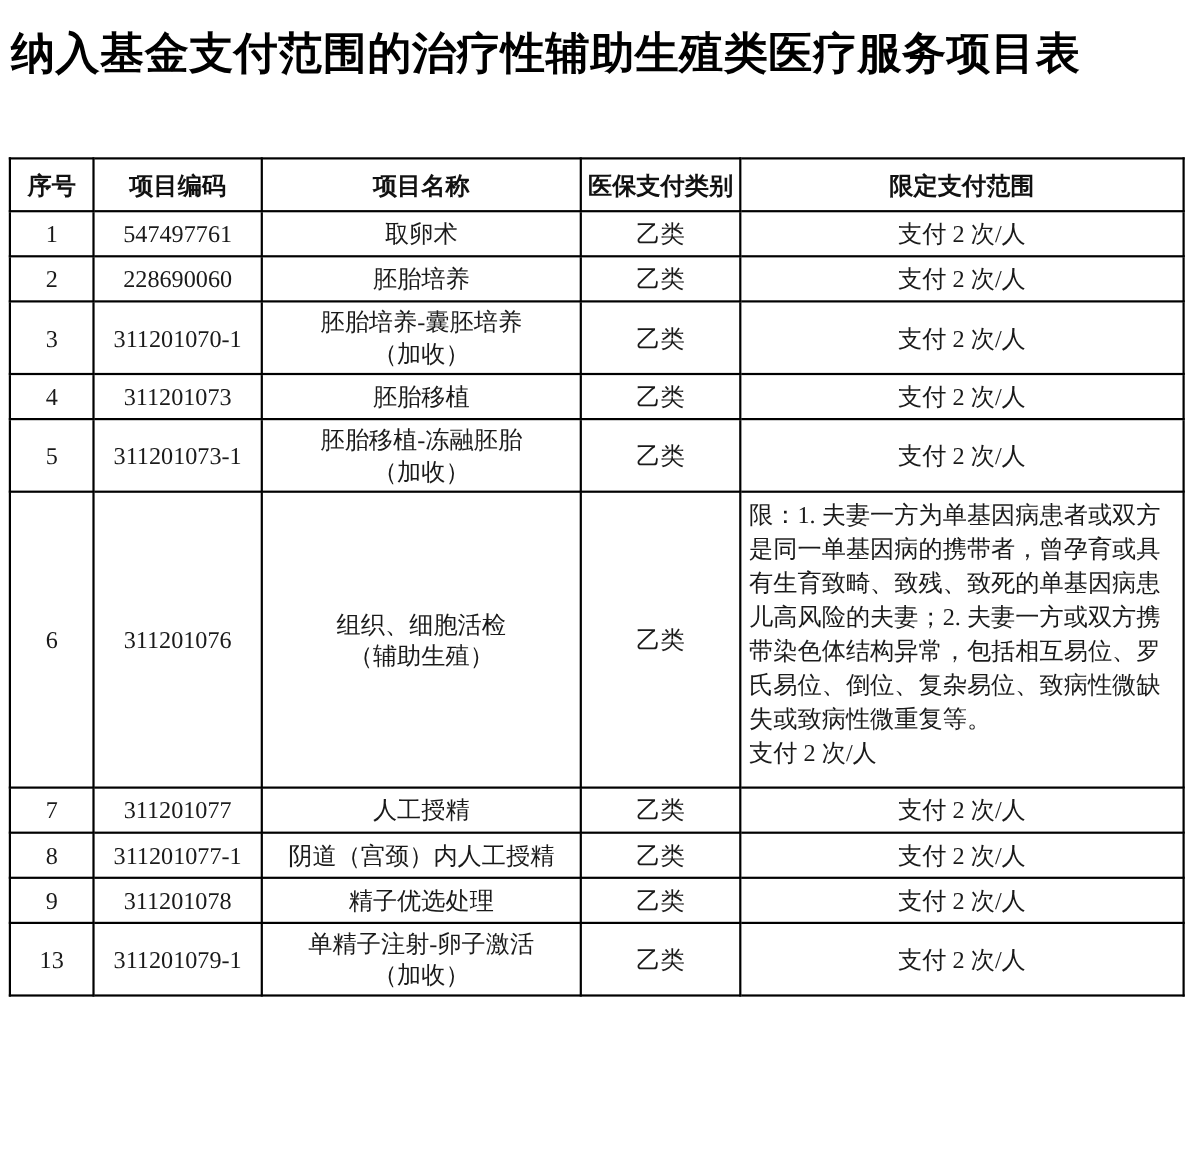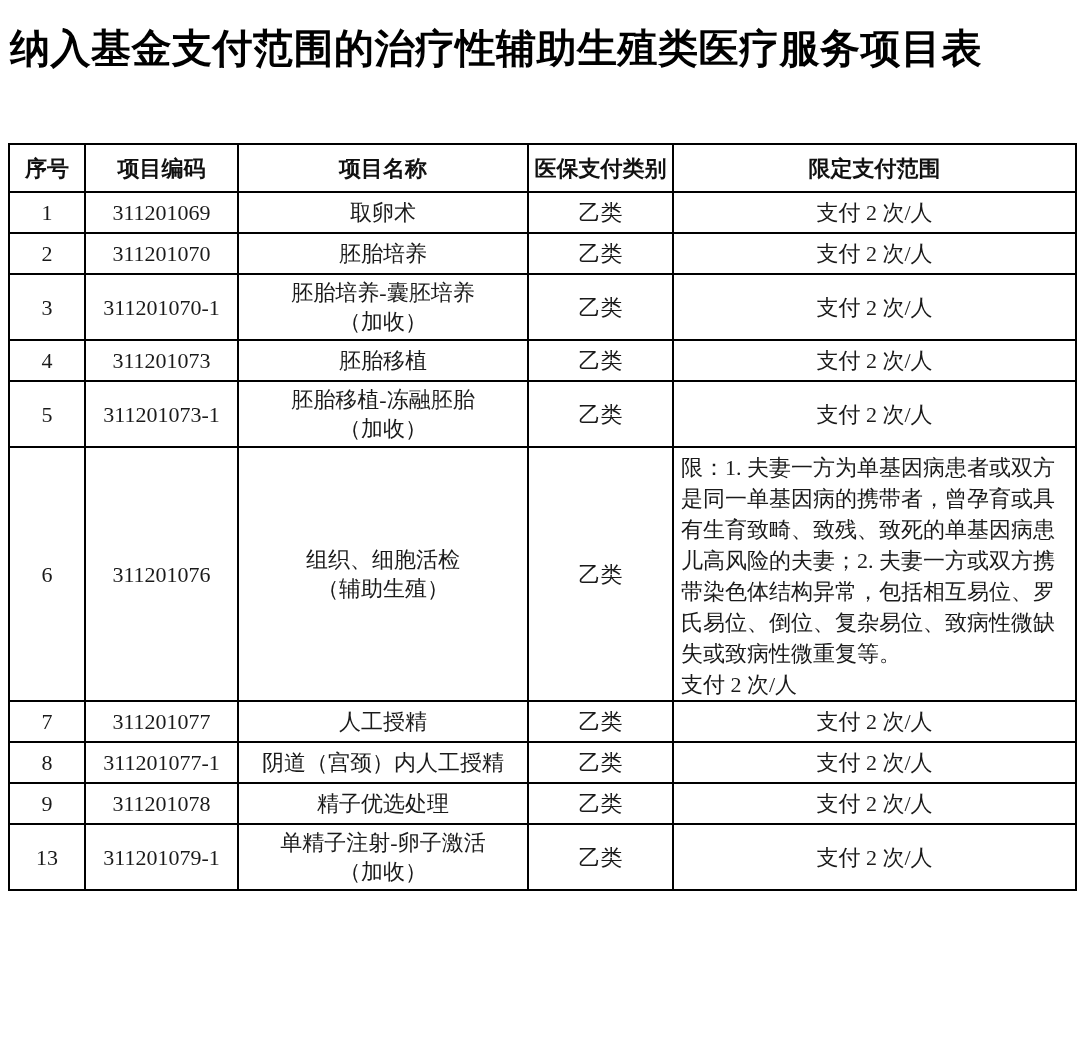--- a/index.html
+++ b/index.html
@@ -53,21 +53,21 @@
     font-weight: 700;
     height: 40px;
     color: #111111;
   }
   .items-table tr { height: 41px; }
   .items-table tr.tall { height: 58px; }
   .items-table tr.xl { height: auto; }
   .items-table td.scope-left {
     text-align: left;
     line-height: 31px;
-    padding: 4px 4px 0 7px;
+    padding: 4px 4px 15px 7px;
   }
   .col-no   { width: 76px; }
   .col-code { width: 153px; }
   .col-name { width: 290px; }
   .col-cat  { width: 145px; }
   .col-scope{ width: 403px; }
 </style>
 </head>
 <body>
 
@@ -87,28 +87,28 @@
         <th>序号</th>
         <th>项目编码</th>
         <th>项目名称</th>
         <th>医保支付类别</th>
         <th>限定支付范围</th>
       </tr>
     </thead>
     <tbody id="table-body">
         <tr>
           <td>1</td>
-          <td>311201069</td>
+          <td>547497761</td>
           <td>取卵术</td>
           <td>乙类</td>
           <td>支付 2 次/人</td>
         </tr>
         <tr>
           <td>2</td>
-          <td>311201070</td>
+          <td>228690060</td>
           <td>胚胎培养</td>
           <td>乙类</td>
           <td>支付 2 次/人</td>
         </tr>
         <tr class="tall">
           <td>3</td>
           <td>311201070-1</td>
           <td>胚胎培养-囊胚培养
 （加收）</td>
           <td>乙类</td>

